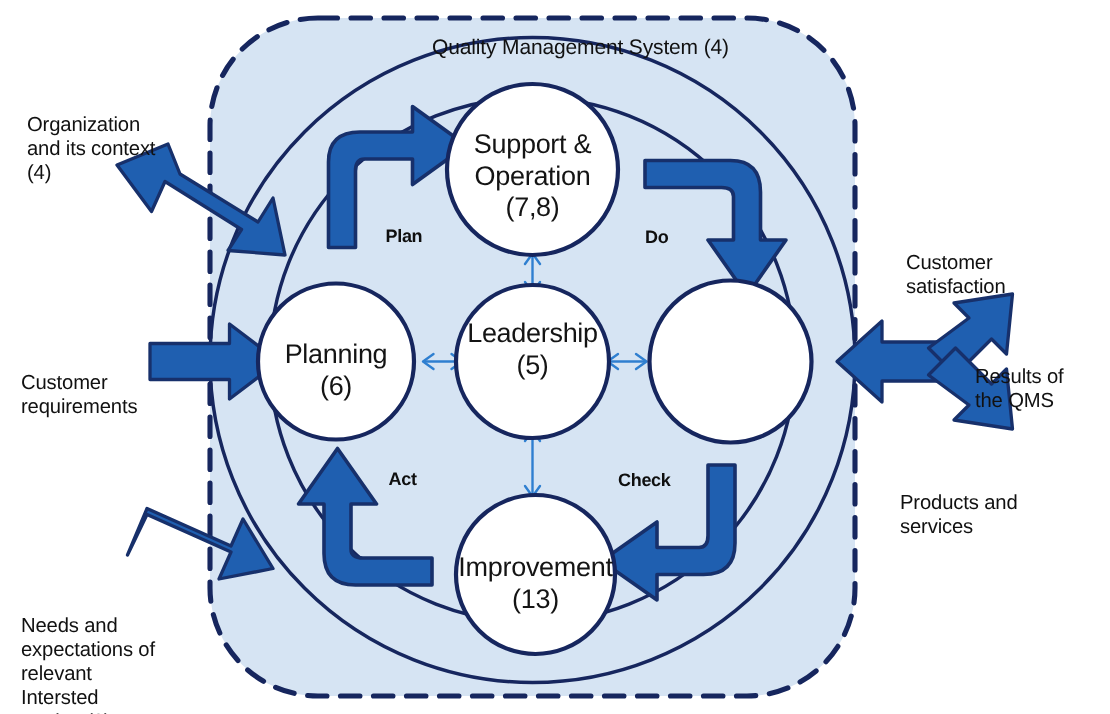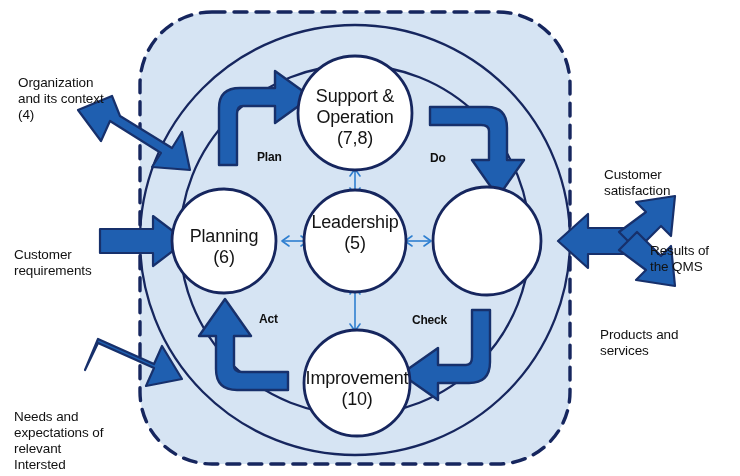--- a/index.html
+++ b/index.html
@@ -135,20 +135,21 @@
       <path d="M 350 324 L 355 331 L 360 324" stroke-linejoin="round" stroke-linecap="round"></path>
     </g>
 
     <circle cx="355" cy="113" r="57" fill="#ffffff" stroke="#16265e" stroke-width="2.8"></circle>
     <circle cx="224" cy="241" r="52" fill="#ffffff" stroke="#16265e" stroke-width="2.8"></circle>
     <circle cx="355" cy="241" r="51" fill="#ffffff" stroke="#16265e" stroke-width="2.8"></circle>
     <circle cx="487" cy="241" r="54" fill="#ffffff" stroke="#16265e" stroke-width="2.8"></circle>
     <circle cx="357" cy="383" r="53" fill="#ffffff" stroke="#16265e" stroke-width="2.8"></circle>
   </svg>
 
+  <div class="qms-title" style="left:257px; top:23px; width:260px; text-align:center;">Quality Management System (4)</div>
 
   <div class="lbl" style="left:18px; top:54px; width:130px;">Organization
 and its context
 (4)</div>
 
   <div class="lbl" style="left:14px; top:226px; width:115px;">Customer
 requirements</div>
 
   <div class="lbl" style="left:14px; top:388px; width:132px;">Needs and
 expectations of
@@ -170,21 +171,21 @@
 (7,8)</div>
 
   <div class="circle-text" style="left:176px; top:226px; width:96px;">Planning
 (6)</div>
 
   <div class="circle-text" style="left:307px; top:212px; width:96px;">Leadership
 (5)</div>
 
 
   <div class="circle-text" style="left:305px; top:368px; width:104px;">Improvement
-(10)</div>
+(13)</div>
 
   <div class="pdca" style="left:257px; top:150px;">Plan</div>
 
   <div class="pdca" style="left:430px; top:151px;">Do</div>
 
   <div class="pdca" style="left:412px; top:313px;">Check</div>
 
   <div class="pdca" style="left:259px; top:312px;">Act</div>
 
 </div>

